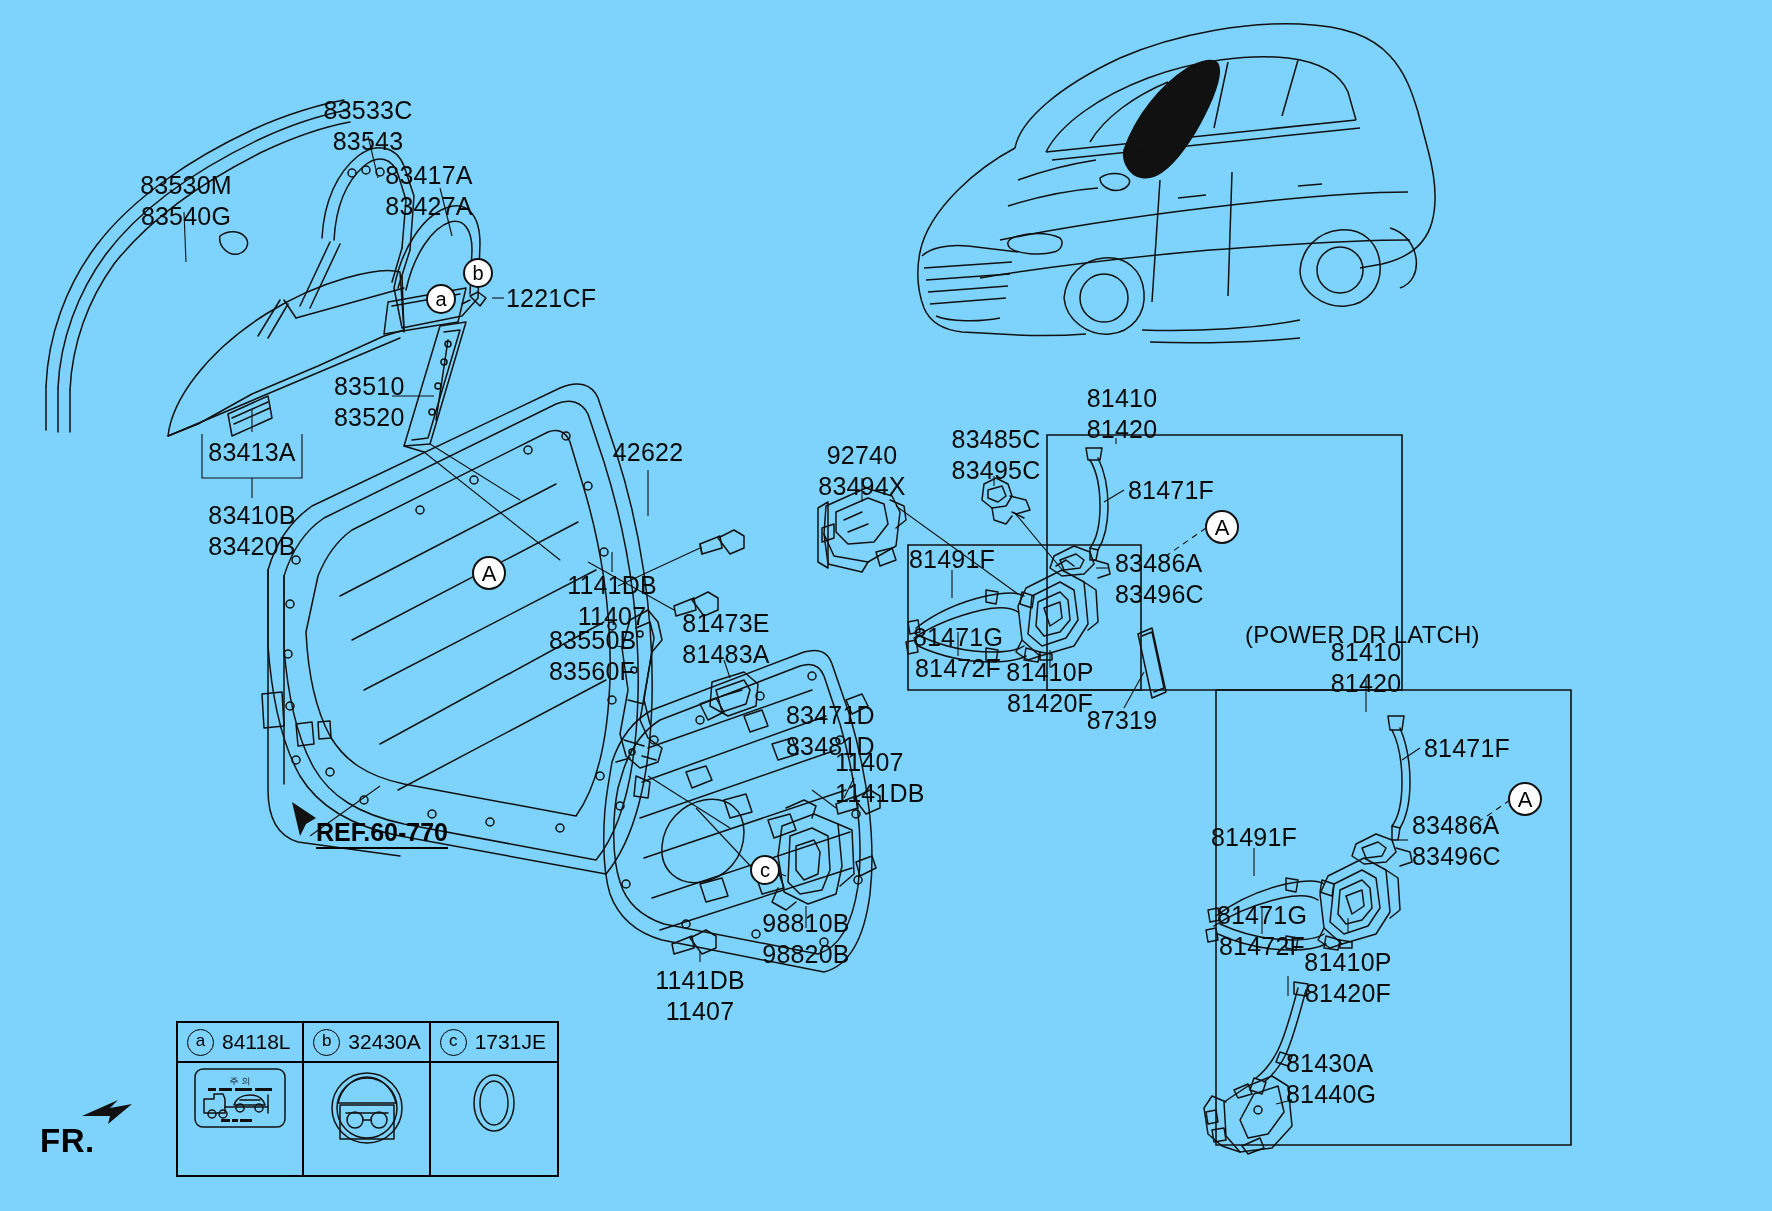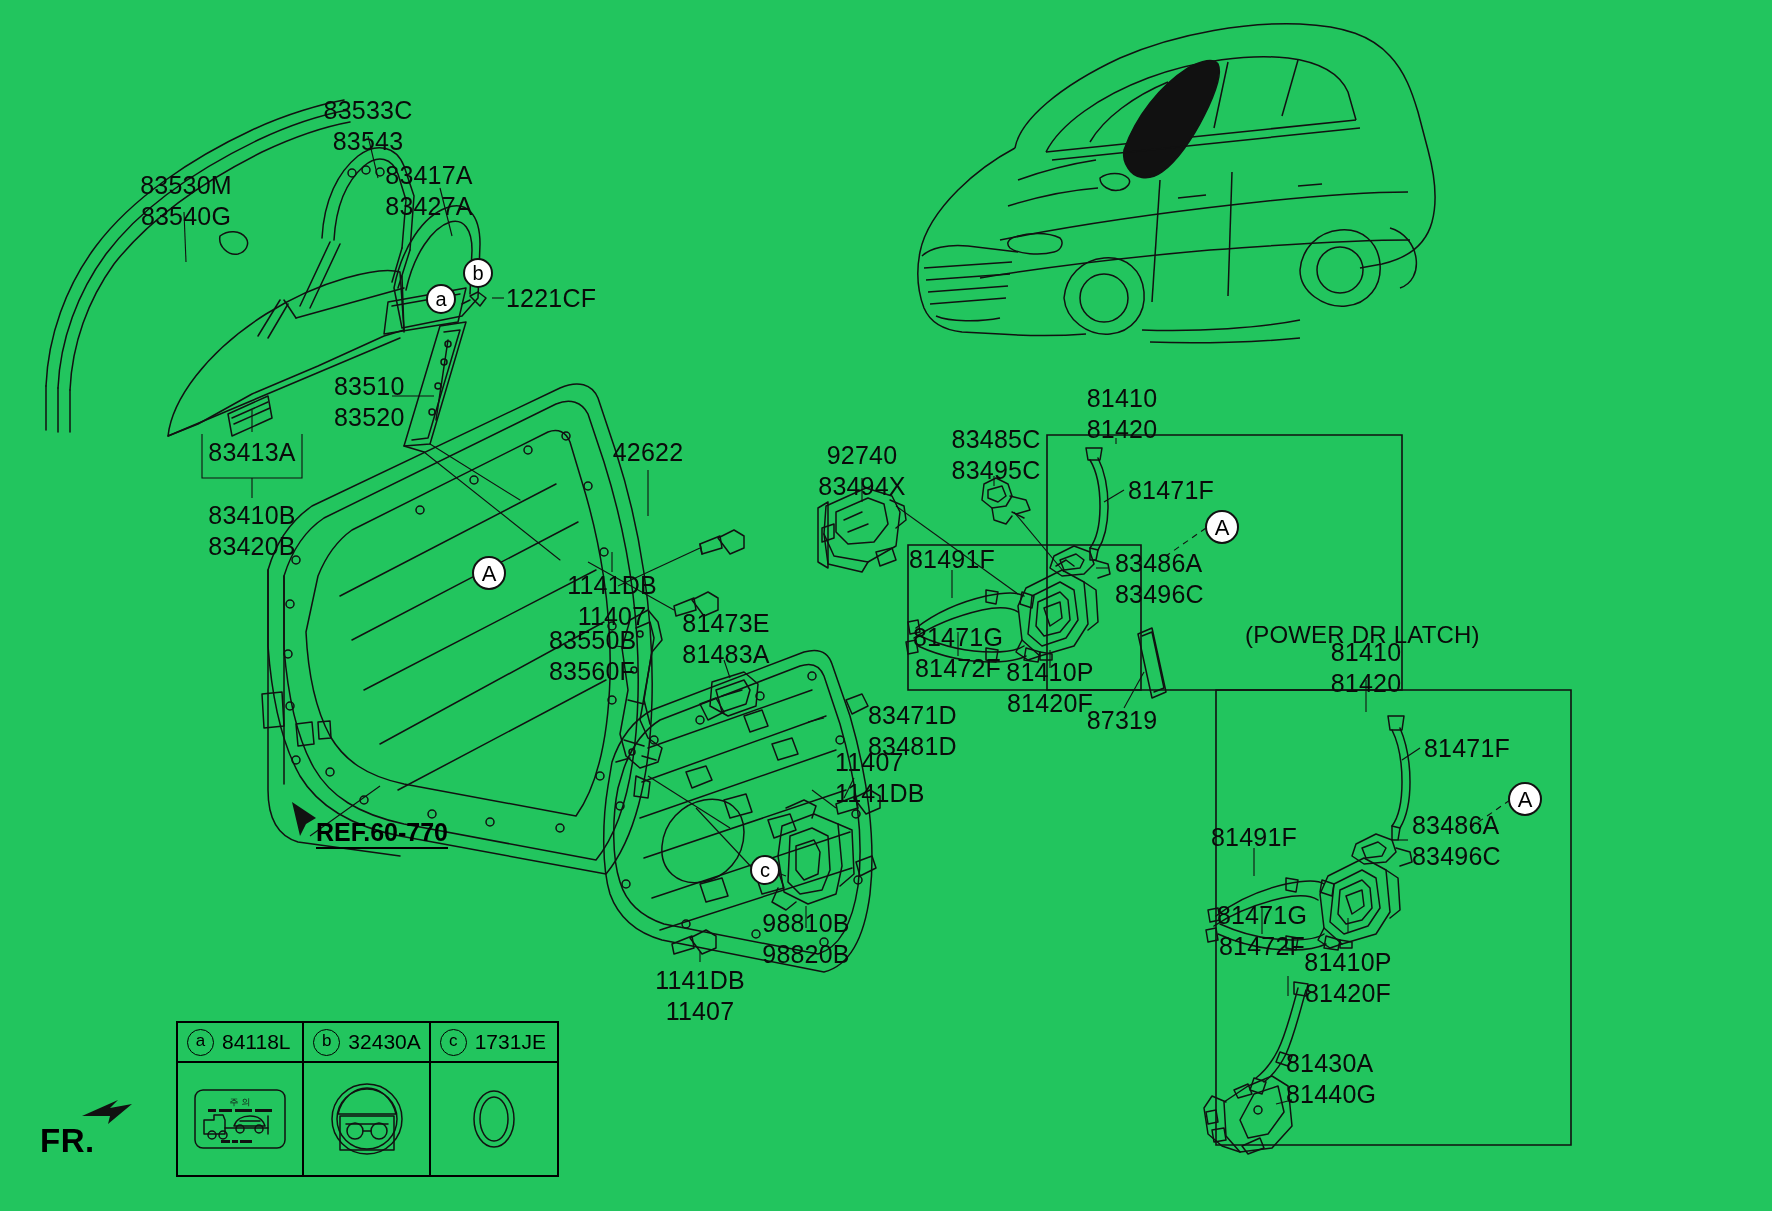--- a/index.html
+++ b/index.html
@@ -6,21 +6,21 @@
   html,body{margin:0;padding:0;background:#ffffff;}
   body{
     font-family:"Liberation Sans", sans-serif;
     color:#000;
     -webkit-font-smoothing:antialiased;
   }
   #sheet{
     position:relative;
     width:1772px;
     height:1211px;
-    background:#22c55e;
+    background:#7dd3fc;
     overflow:hidden;
   }
   
   .lbl{
     position:absolute;
     font-size:25px;
     line-height:30px;
     letter-spacing:0.2px;
     white-space:nowrap;
     color:#0a0a0a;
@@ -66,21 +66,21 @@
     gap:8px;
     padding-left:9px;
     box-sizing:border-box;
   }
   .lgkey{
     width:25px;height:25px;border:1.8px solid #000;border-radius:50%;
     font-size:17px;line-height:22px;text-align:center;flex:0 0 auto;
   }
   .lgnum{font-size:21px;}
   .lgbody{
-    flex:1;display:flex;align-items:center;justify-content:center;
+    flex:1;display:flex;align-items:flex-start;justify-content:center;
   }
   
   #fr{position:absolute;font-size:33px;font-weight:bold;letter-spacing:0.5px;}
 
   .refbox{position:absolute;font-size:25px;font-weight:bold;border-bottom:2.5px solid #000;padding-bottom:0;}
 
   svg{display:block;overflow:visible;}
   .art{position:absolute;top:0;left:0;width:1772px;height:1211px;pointer-events:none;}
   .st{fill:none;stroke:#111;stroke-width:1.5;stroke-linejoin:round;stroke-linecap:round;}
   .st-thin{fill:none;stroke:#111;stroke-width:1.1;}
@@ -614,21 +614,21 @@
   <div class="lbl two" style="left:549px;top:625px;">
     <span>83550B</span>
     <span>83560F</span>
   </div>
 
   <div class="lbl ctr two" style="left:726px;top:608px;">
     <span>81473E</span>
     <span>81483A</span>
   </div>
 
-  <div class="lbl two" style="left:868px;top:700px;">
+  <div class="lbl two" style="left:786px;top:700px;">
     <span>83471D</span>
     <span>83481D</span>
   </div>
 
   <div class="lbl two" style="left:835px;top:747px;">
     <span>11407</span>
     <span>1141DB</span>
   </div>
 
   <div class="lbl ctr two" style="left:806px;top:908px;">

